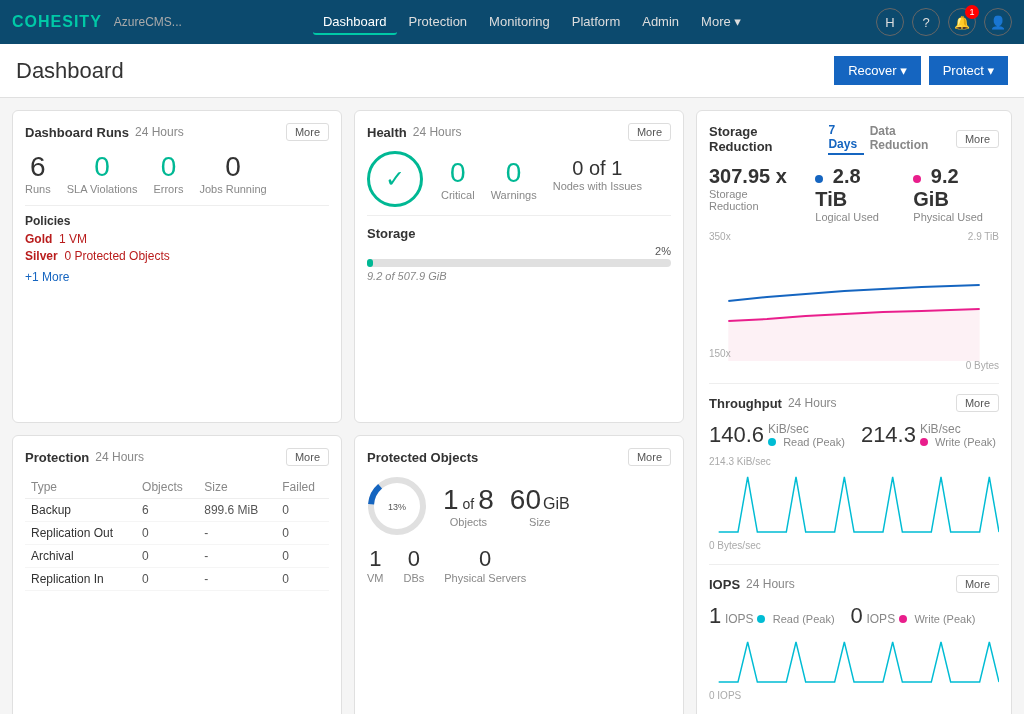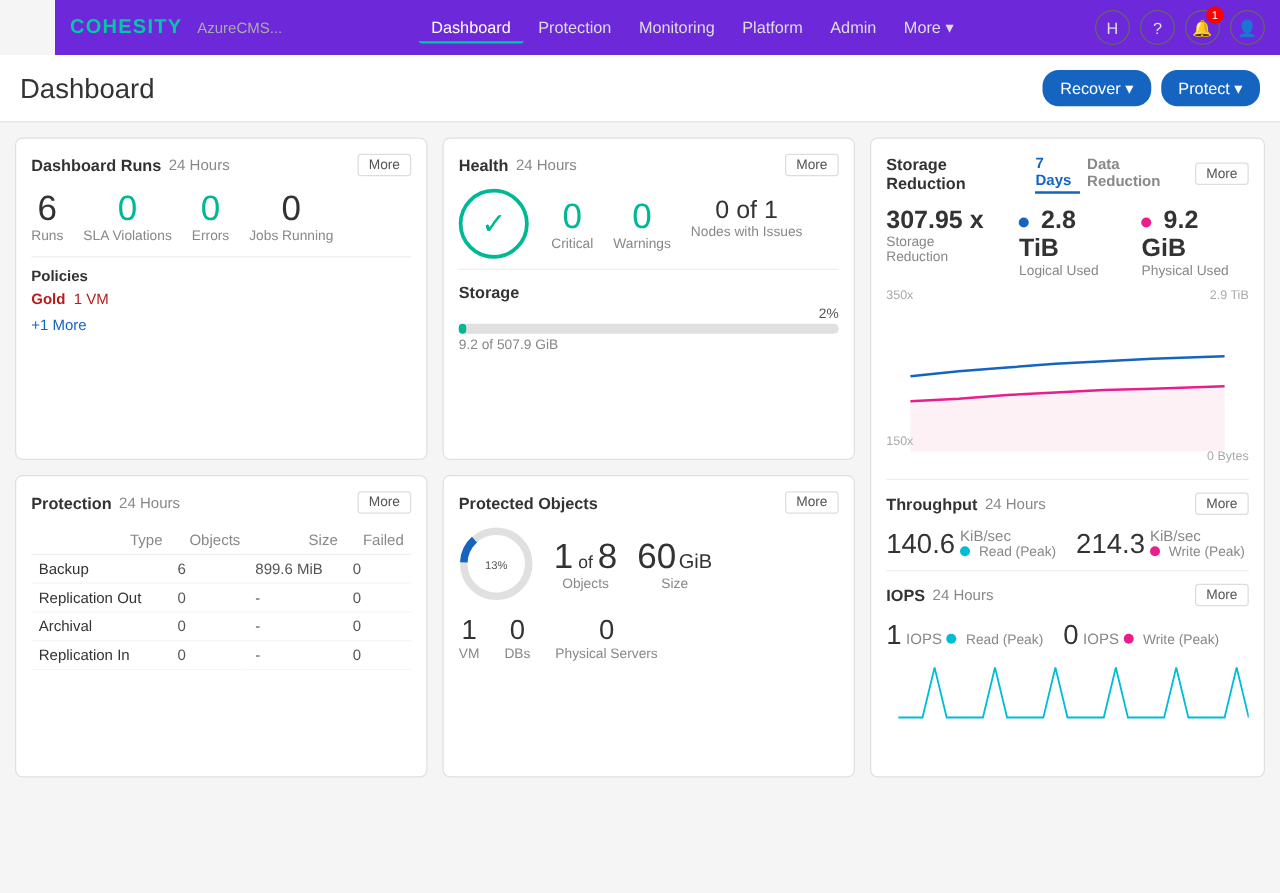--- a/index.html
+++ b/index.html
@@ -1,27 +1,26 @@
 <!DOCTYPE html>
 <html><head>
   <meta charset="utf-8">
   <style>
     * { box-sizing: border-box; margin: 0; padding: 0; }
     body { font-family: Arial, sans-serif; font-size: 13px; background: #f5f5f5; color: #333; }
 
     
     .topnav {
-      background: #6d28d9;
+      background: #0c4a6e;
       color: #fff;
       display: flex;
       align-items: center;
       height: 44px;
       padding: 0 12px;
       gap: 4px;
-      margin-left: 44px;
     }
     .topnav .brand {
       font-size: 16px;
       font-weight: bold;
       color: #fff;
       margin-right: 8px;
       letter-spacing: 1px;
     }
     .topnav .brand span { color: #00c9a7; }
     .topnav .instance {
@@ -86,21 +85,21 @@
       justify-content: space-between;
       border-bottom: 1px solid #e0e0e0;
     }
     .page-header h1 { font-size: 22px; font-weight: 500; color: #333; }
     .page-header .actions { display: flex; gap: 8px; }
     .btn-primary {
       background: #1565c0;
       color: #fff;
       border: none;
       padding: 7px 14px;
-      border-radius: 13px;
+      border-radius: 0;
       cursor: pointer;
       font-size: 13px;
       display: flex;
       align-items: center;
       gap: 4px;
     }
 
     
     .dashboard {
       padding: 12px;
@@ -160,41 +159,41 @@
       border-radius: 50%;
       border: 3px solid #00b894;
       display: flex; align-items: center; justify-content: center;
       color: #00b894; font-size: 24px;
       margin-right: 8px;
     }
     .health-numbers { display: flex; gap: 16px; }
     .storage-section { margin-top: 10px; }
     .progress-bar-bg { background: #e0e0e0; border-radius: 4px; height: 8px; }
     .progress-bar-fill { background: #00b894; border-radius: 4px; height: 8px; }
-    .storage-info { font-size: 11px; color: #888; margin-top: 3px; }
+    .storage-info { font-size: 11px; color: #888; margin-top: 3px; font-style: italic; }
 
     
     .storage-reduction-card { grid-column: 3; grid-row: 1 / 3; }
     .sr-tab { font-size: 12px; color: #888; cursor: pointer; padding-bottom: 2px; }
     .sr-tab.active { color: #1565c0; border-bottom: 2px solid #1565c0; }
     .sr-metrics { display: flex; gap: 16px; margin-bottom: 8px; }
     .sr-metric { text-align: left; }
     .sr-metric .val { font-size: 20px; font-weight: 600; color: #333; }
     .sr-metric .lbl { font-size: 11px; color: #888; }
     .dot { display: inline-block; width: 8px; height: 8px; border-radius: 50%; margin-right: 4px; }
     .dot-blue { background: #1565c0; }
     .dot-pink { background: #e91e8c; }
 
     
     .chart-area { position: relative; height: 140px; margin-top: 4px; }
     .chart-svg { width: 100%; height: 100%; }
 
     
     .prot-table { width: 100%; border-collapse: collapse; font-size: 12px; }
-    .prot-table th { color: #888; font-weight: 500; text-align: right; padding: 4px 6px; border-bottom: 1px solid #eee; }
+    .prot-table th { color: #888; font-weight: 500; text-align: left; padding: 4px 6px; border-bottom: 1px solid #eee; }
     .prot-table td { padding: 4px 6px; color: #555; border-bottom: 1px solid #f5f5f5; }
     .prot-table td:first-child { color: #333; }
 
     
     .po-main { display: flex; gap: 16px; align-items: center; margin-bottom: 10px; }
     .po-stat { text-align: center; }
     .po-big { font-size: 28px; font-weight: 300; color: #333; }
     .po-label { font-size: 11px; color: #888; }
     .po-secondary { display: flex; gap: 20px; margin-top: 8px; }
     .po-sec-item { text-align: center; }
@@ -274,20 +273,24 @@
         <div class="stat-value">0</div>
         <div class="stat-label">Jobs Running</div>
       </div>
     </div>
     <hr class="divider">
     <div class="policies">
       <div style="font-weight:600; margin-bottom:4px;">Policies</div>
       <div class="pol-item">
         <strong>Gold</strong>
         &nbsp;<span>1 VM</span>
+      </div>
+      <div class="pol-item">
+        <strong>Silver</strong>
+        &nbsp;<span>0 Protected Objects</span>
       </div>
       <a class="more-link">+1 More</a>
     </div>
   </div>
 
   <div class="card">
     <div class="card-title">
       <span>Health</span>
       <span class="subtitle">24 Hours</span>
       <button class="more-btn">More</button>
@@ -383,20 +386,28 @@
         <div class="tp-metric">
           <span class="tp-val">214.3</span>
           <div>
             <div class="tp-unit">KiB/sec</div>
             <div class="tp-sublabel">
               <span class="dot dot-pink"></span>
               <span>Write (Peak)</span>
             </div>
           </div>
         </div>
+      </div>
+      <div class="tp-chart">
+        <div style="font-size:10px; color:#aaa;">214.3 KiB/sec</div>
+        <svg width="100%" height="70" viewBox="0 0 300 70" preserveAspectRatio="none">
+
+          <polyline points="10,65 30,65 40,10 50,65 80,65 90,10 100,65 130,65 140,10 150,65 180,65 190,10 200,65 230,65 240,10 250,65 280,65 290,10 300,65" fill="none" stroke="#00bcd4" stroke-width="1.5"></polyline>
+        </svg>
+        <div style="font-size:10px; color:#aaa;">0 Bytes/sec</div>
       </div>
 
       <div style="margin-top:8px; border-top:1px solid #eee; padding-top:10px;">
         <div class="card-title">
           <span>IOPS</span>
           <span class="subtitle">24 Hours</span>
           <button class="more-btn">More</button>
         </div>
         <div class="iops-header">
           <div>
@@ -409,20 +420,21 @@
             <span class="iops-val">0</span>
             <span style="font-size:12px; color:#888;">IOPS</span>
             <span class="dot dot-pink"></span>
             <span style="font-size:11px; color:#888;">Write (Peak)</span>
           </div>
         </div>
         <div class="iops-chart">
           <svg width="100%" height="50" viewBox="0 0 300 50" preserveAspectRatio="none">
             <polyline points="10,45 30,45 40,5 50,45 80,45 90,5 100,45 130,45 140,5 150,45 180,45 190,5 200,45 230,45 240,5 250,45 280,45 290,5 300,45" fill="none" stroke="#00bcd4" stroke-width="1.5"></polyline>
           </svg>
+          <div style="font-size:10px; color:#aaa;">0 IOPS</div>
         </div>
       </div>
     </div>
   </div>
 
   <div class="card">
     <div class="card-title">
       <span>Protection</span>
       <span class="subtitle">24 Hours</span>
       <button class="more-btn">More</button>

